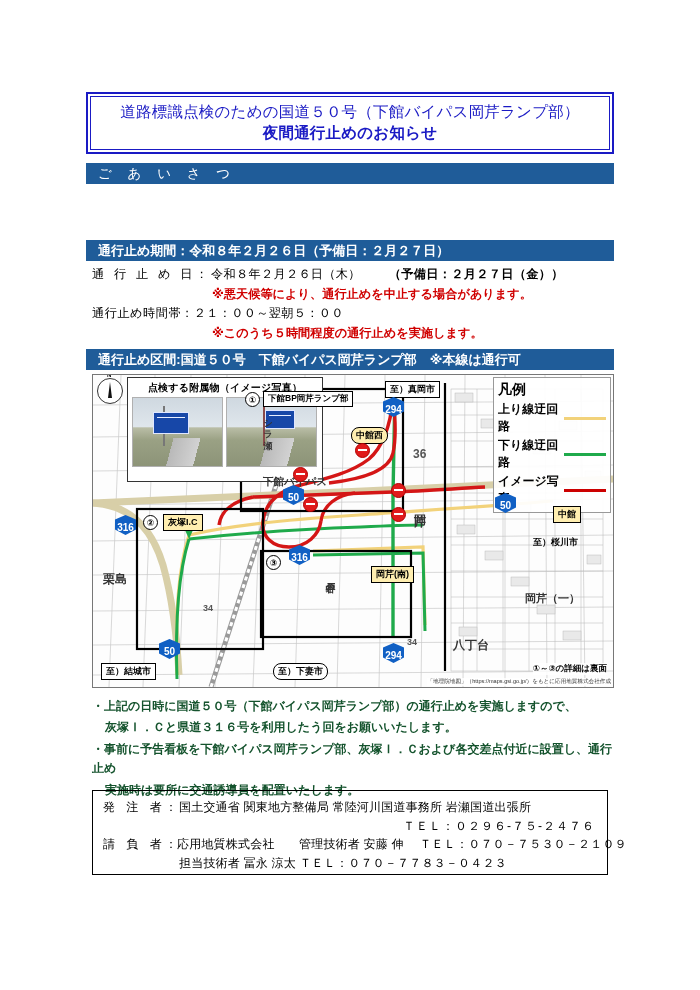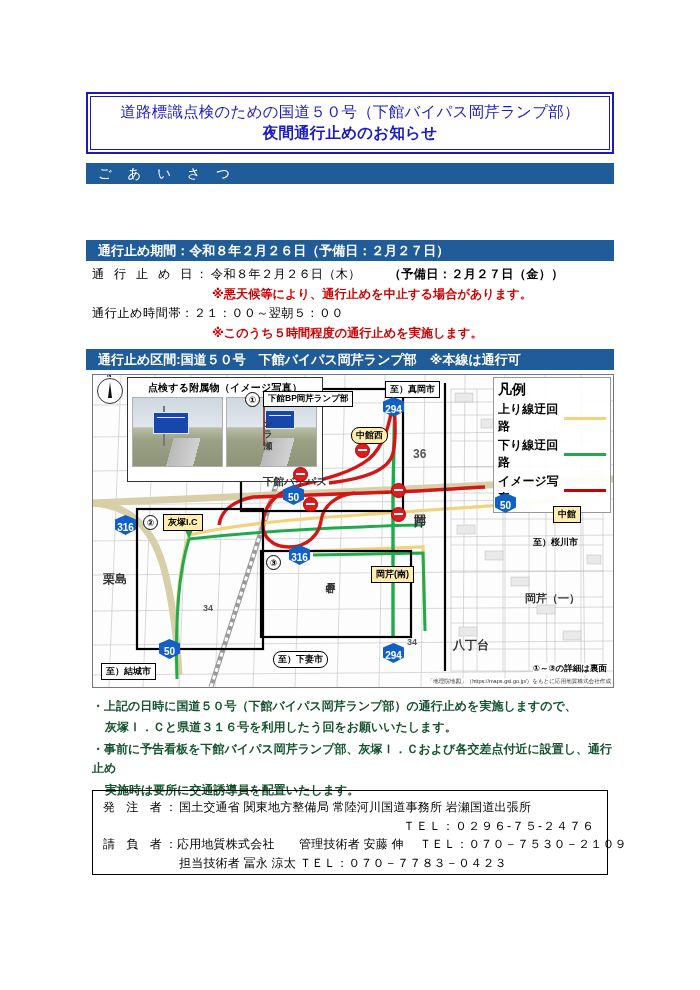--- a/index.html
+++ b/index.html
@@ -318,21 +318,21 @@
 
     <div class="circnum" style="left:173px;top:180px;">③</div>
     <div class="maplabel" style="left:278px;top:191px;">岡芹(南)</div>
 
     <div class="maplabel" style="left:258px;top:52px;border-radius:8px;">中館西</div>
     <div class="maplabel" style="left:460px;top:131px;">中館</div>
 
     <div class="whitelabel" style="left:292px;top:6px;">至）真岡市</div>
     <div class="whitelabel" style="left:436px;top:160px;border:none;background:transparent;">至）桜川市</div>
     <div class="whitelabel" style="left:8px;top:288px;">至）結城市</div>
-    <div class="whitelabel" style="left:180px;top:276px;border-radius:8px;">至）下妻市</div>
+    <div class="whitelabel" style="left:180px;top:288px;border-radius:8px;">至）下妻市</div>
 
     <div class="plainlabel" style="left:170px;top:100px;font-size:10.5px;">下館バイパス</div>
 
     <div class="plainlabel" style="left:10px;top:196px;font-size:12px;">栗島</div>
     <div class="plainlabel" style="left:318px;top:130px;font-size:12px;writing-mode:vertical-rl;">岡芹</div>
     <div class="plainlabel" style="left:168px;top:38px;font-size:9px;writing-mode:vertical-rl;">シラ瀬</div>
     <div class="plainlabel" style="left:230px;top:200px;font-size:10px;writing-mode:vertical-rl;">戸谷中</div>
     <div class="plainlabel" style="left:360px;top:262px;font-size:12px;">八丁台</div>
     <div class="plainlabel" style="left:432px;top:216px;font-size:11px;">岡芹（一）</div>
 

